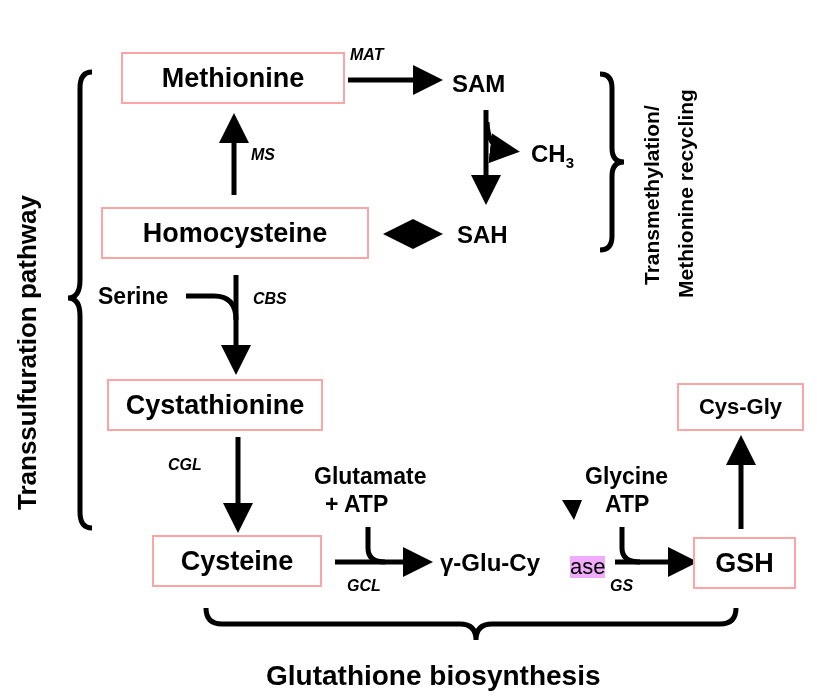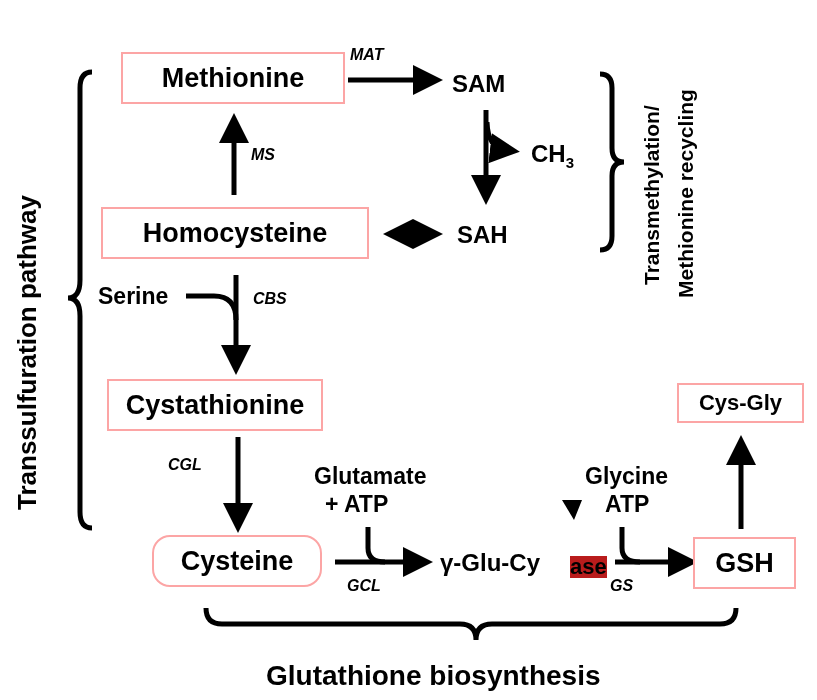--- a/index.html
+++ b/index.html
@@ -8,21 +8,21 @@
   .node { position: absolute; border: 2px solid #fca5a5; background: #fff;
           font-weight: bold; font-size: 27px; display: flex; align-items: center;
           justify-content: center; box-sizing: border-box; }
   .lbl { position: absolute; font-weight: bold; white-space: nowrap; }
   .enz { font-style: italic; font-size: 16px; }
   .met { font-size: 24px; }
   .sm { font-size: 23px; line-height: 23px; }
   .vert { position: absolute; font-weight: bold; white-space: nowrap;
           transform-origin: left top; }
   svg.overlay { position: absolute; left: 0; top: 0; }
-  .ase { position: absolute; font-weight: bold; font-size: 22px; color: #000; background: #b91c1c; line-height: 22px; }
+  .ase { position: absolute; font-weight: normal; font-size: 22px; color: #000; background: #f0abfc; line-height: 22px; }
 </style>
 </head>
 <body>
 
 <svg class="overlay" width="817" height="700">
   <defs>
     <marker id="ah" markerWidth="6" markerHeight="6" refX="3" refY="3" orient="auto" markerUnits="strokeWidth">
       <path d="M0,0 L6,3 L0,6 z" fill="#000"></path>
     </marker>
   </defs>
@@ -62,27 +62,27 @@
 
 <div class="node" style="left:121px;top:52px;width:224px;height:52px;">
     <span>Methionine</span>
   </div>
 <div class="node" style="left:101px;top:207px;width:268px;height:52px;">
     <span>Homocysteine</span>
   </div>
 <div class="node" style="left:107px;top:379px;width:216px;height:52px;">
     <span>Cystathionine</span>
   </div>
-<div class="node" style="left:152px;top:535px;width:170px;height:52px;border-radius:18px;">
+<div class="node" style="left:152px;top:535px;width:170px;height:52px;">
     <span>Cysteine</span>
   </div>
 <div class="node" style="left:693px;top:537px;width:103px;height:52px;text-align:center;">
     <span>GSH</span>
   </div>
-<div class="node" style="left:677px;top:383px;width:127px;height:40px;font-size:22px;">
+<div class="node" style="left:677px;top:383px;width:127px;height:48px;font-size:22px;">
     <span>Cys-Gly</span>
   </div>
 
 <div class="lbl met" style="left:452px;top:70px;">SAM</div>
 <div class="lbl met" style="left:457px;top:221px;">SAH</div>
 <div class="lbl met" style="left:531px;top:140px;"><span>CH</span><sub style="font-size:15px;">3</sub></div>
 <div class="lbl sm" style="left:98px;top:285px;">Serine</div>
 <div class="lbl sm" style="left:314px;top:465px;">Glutamate</div>
 <div class="lbl sm" style="left:325px;top:493px;">+ ATP</div>
 <div class="lbl sm" style="left:585px;top:465px;">Glycine</div>

